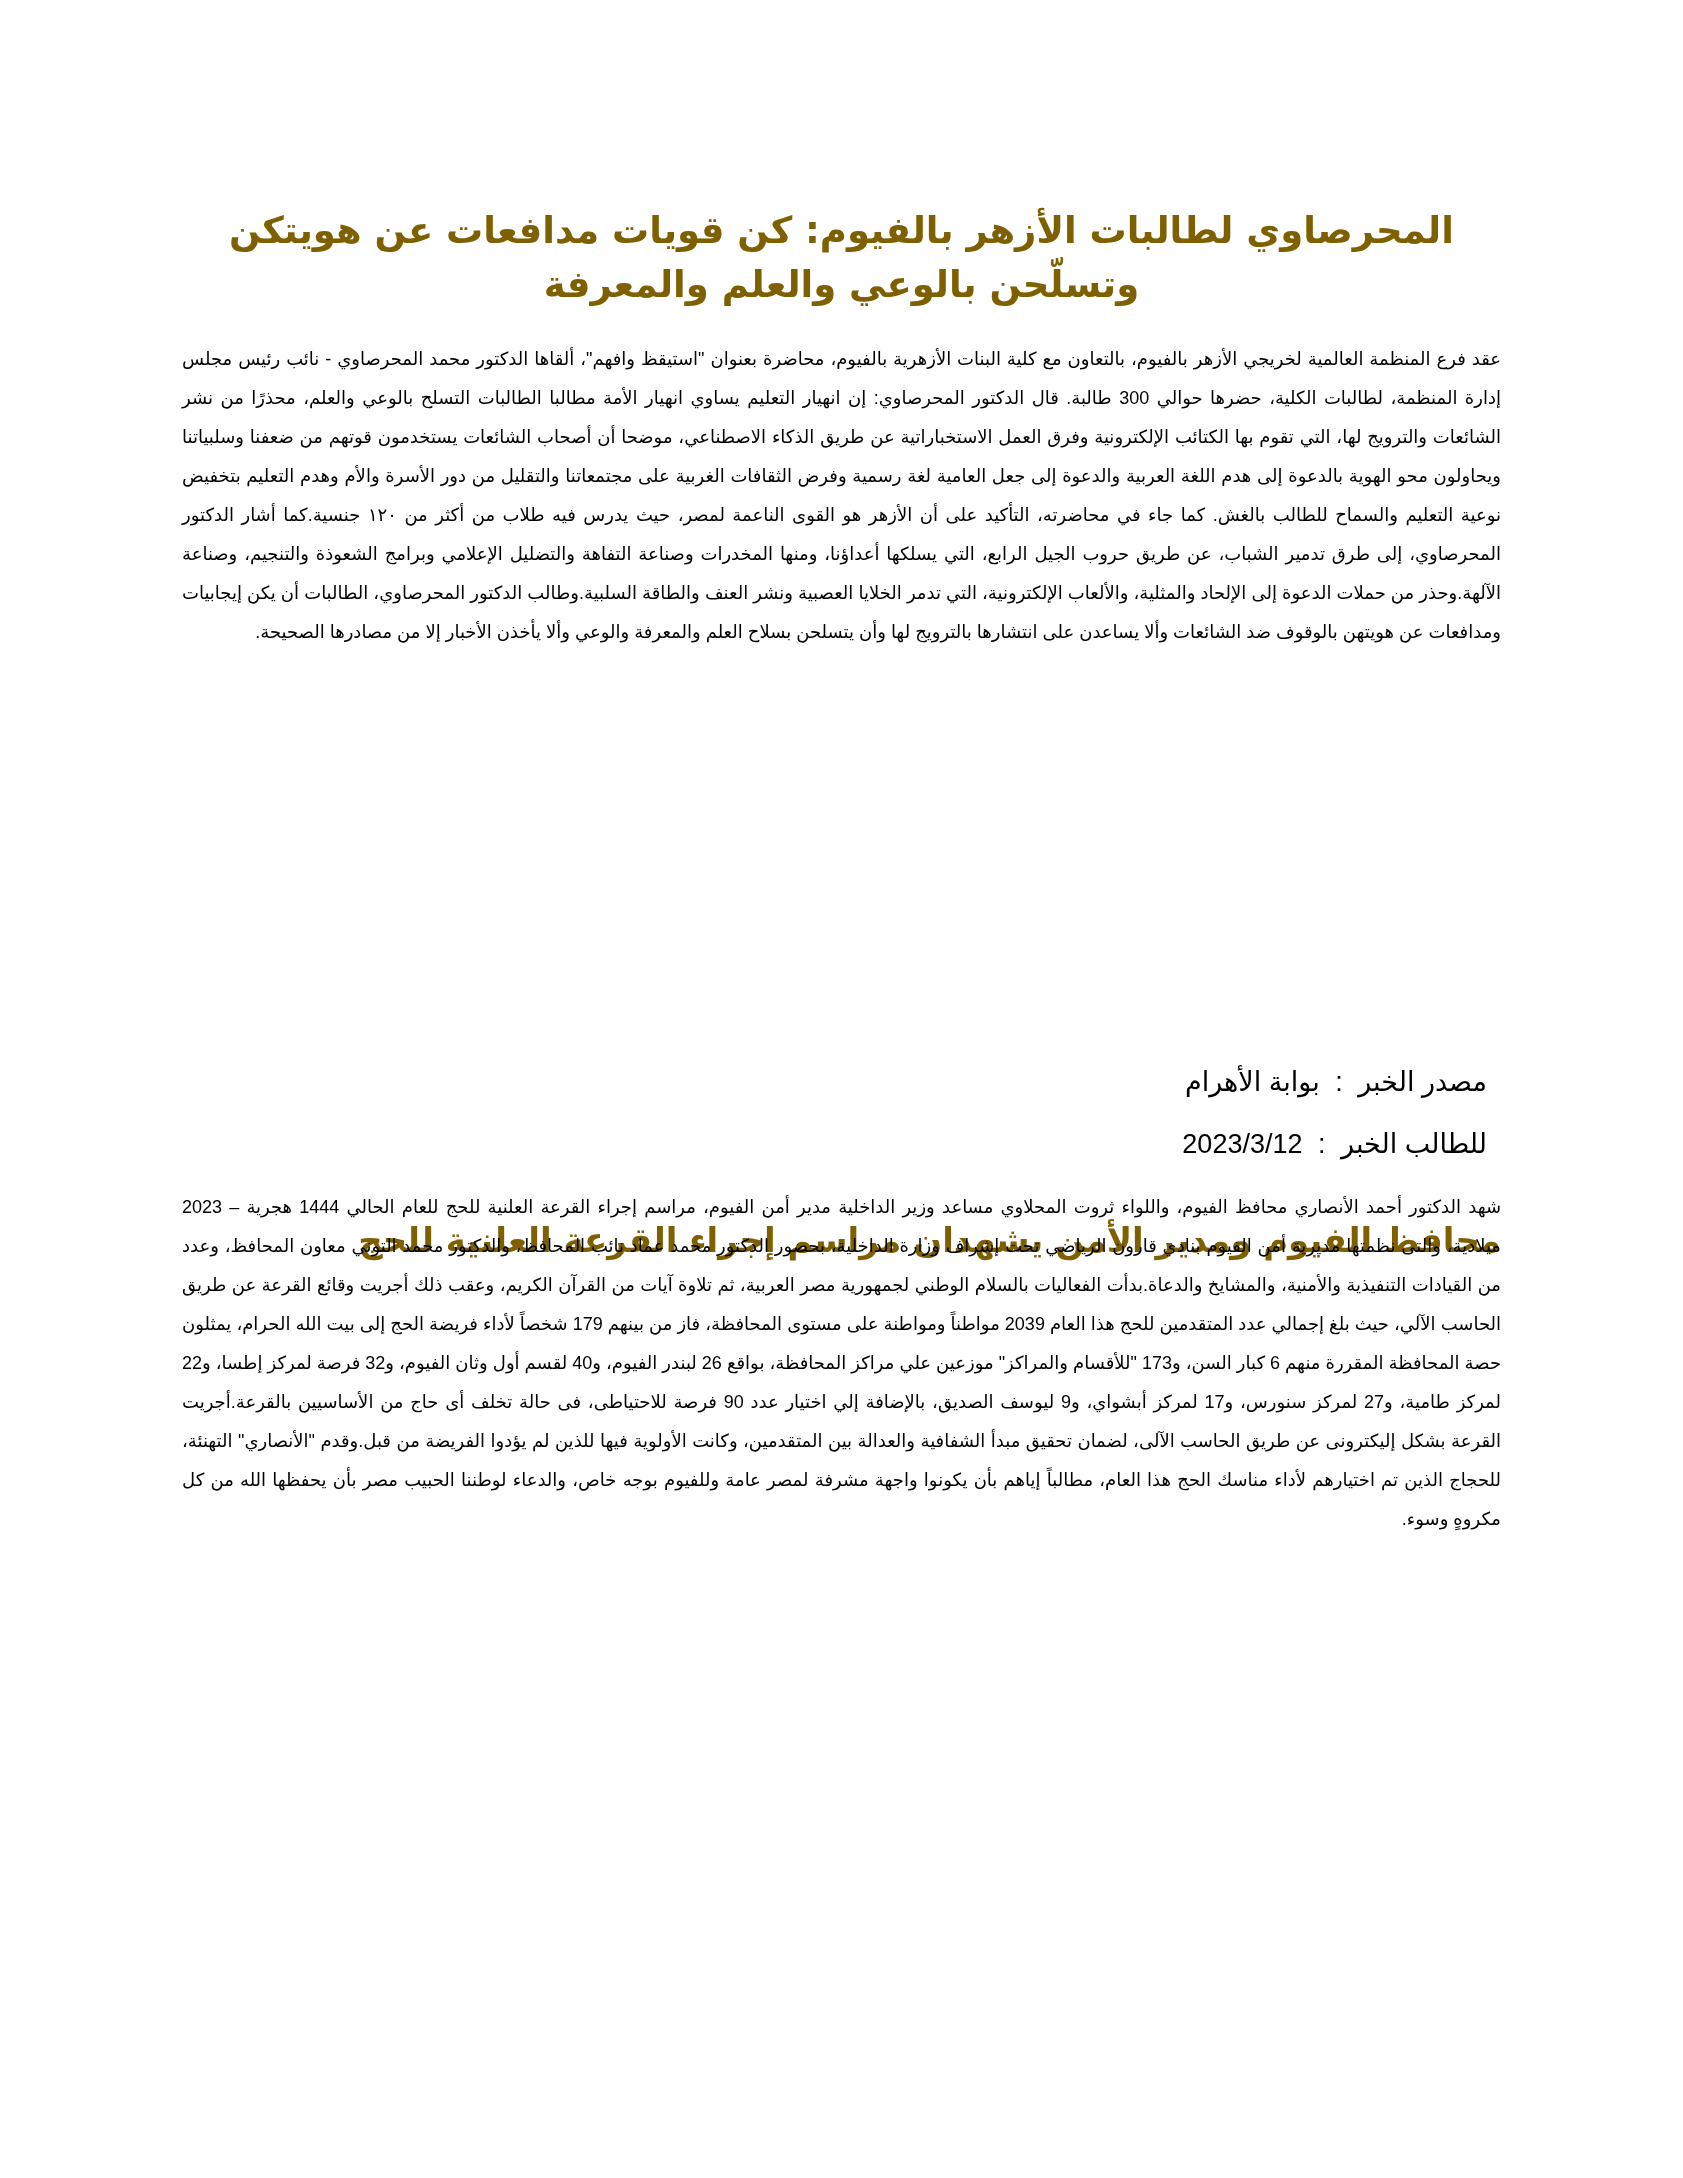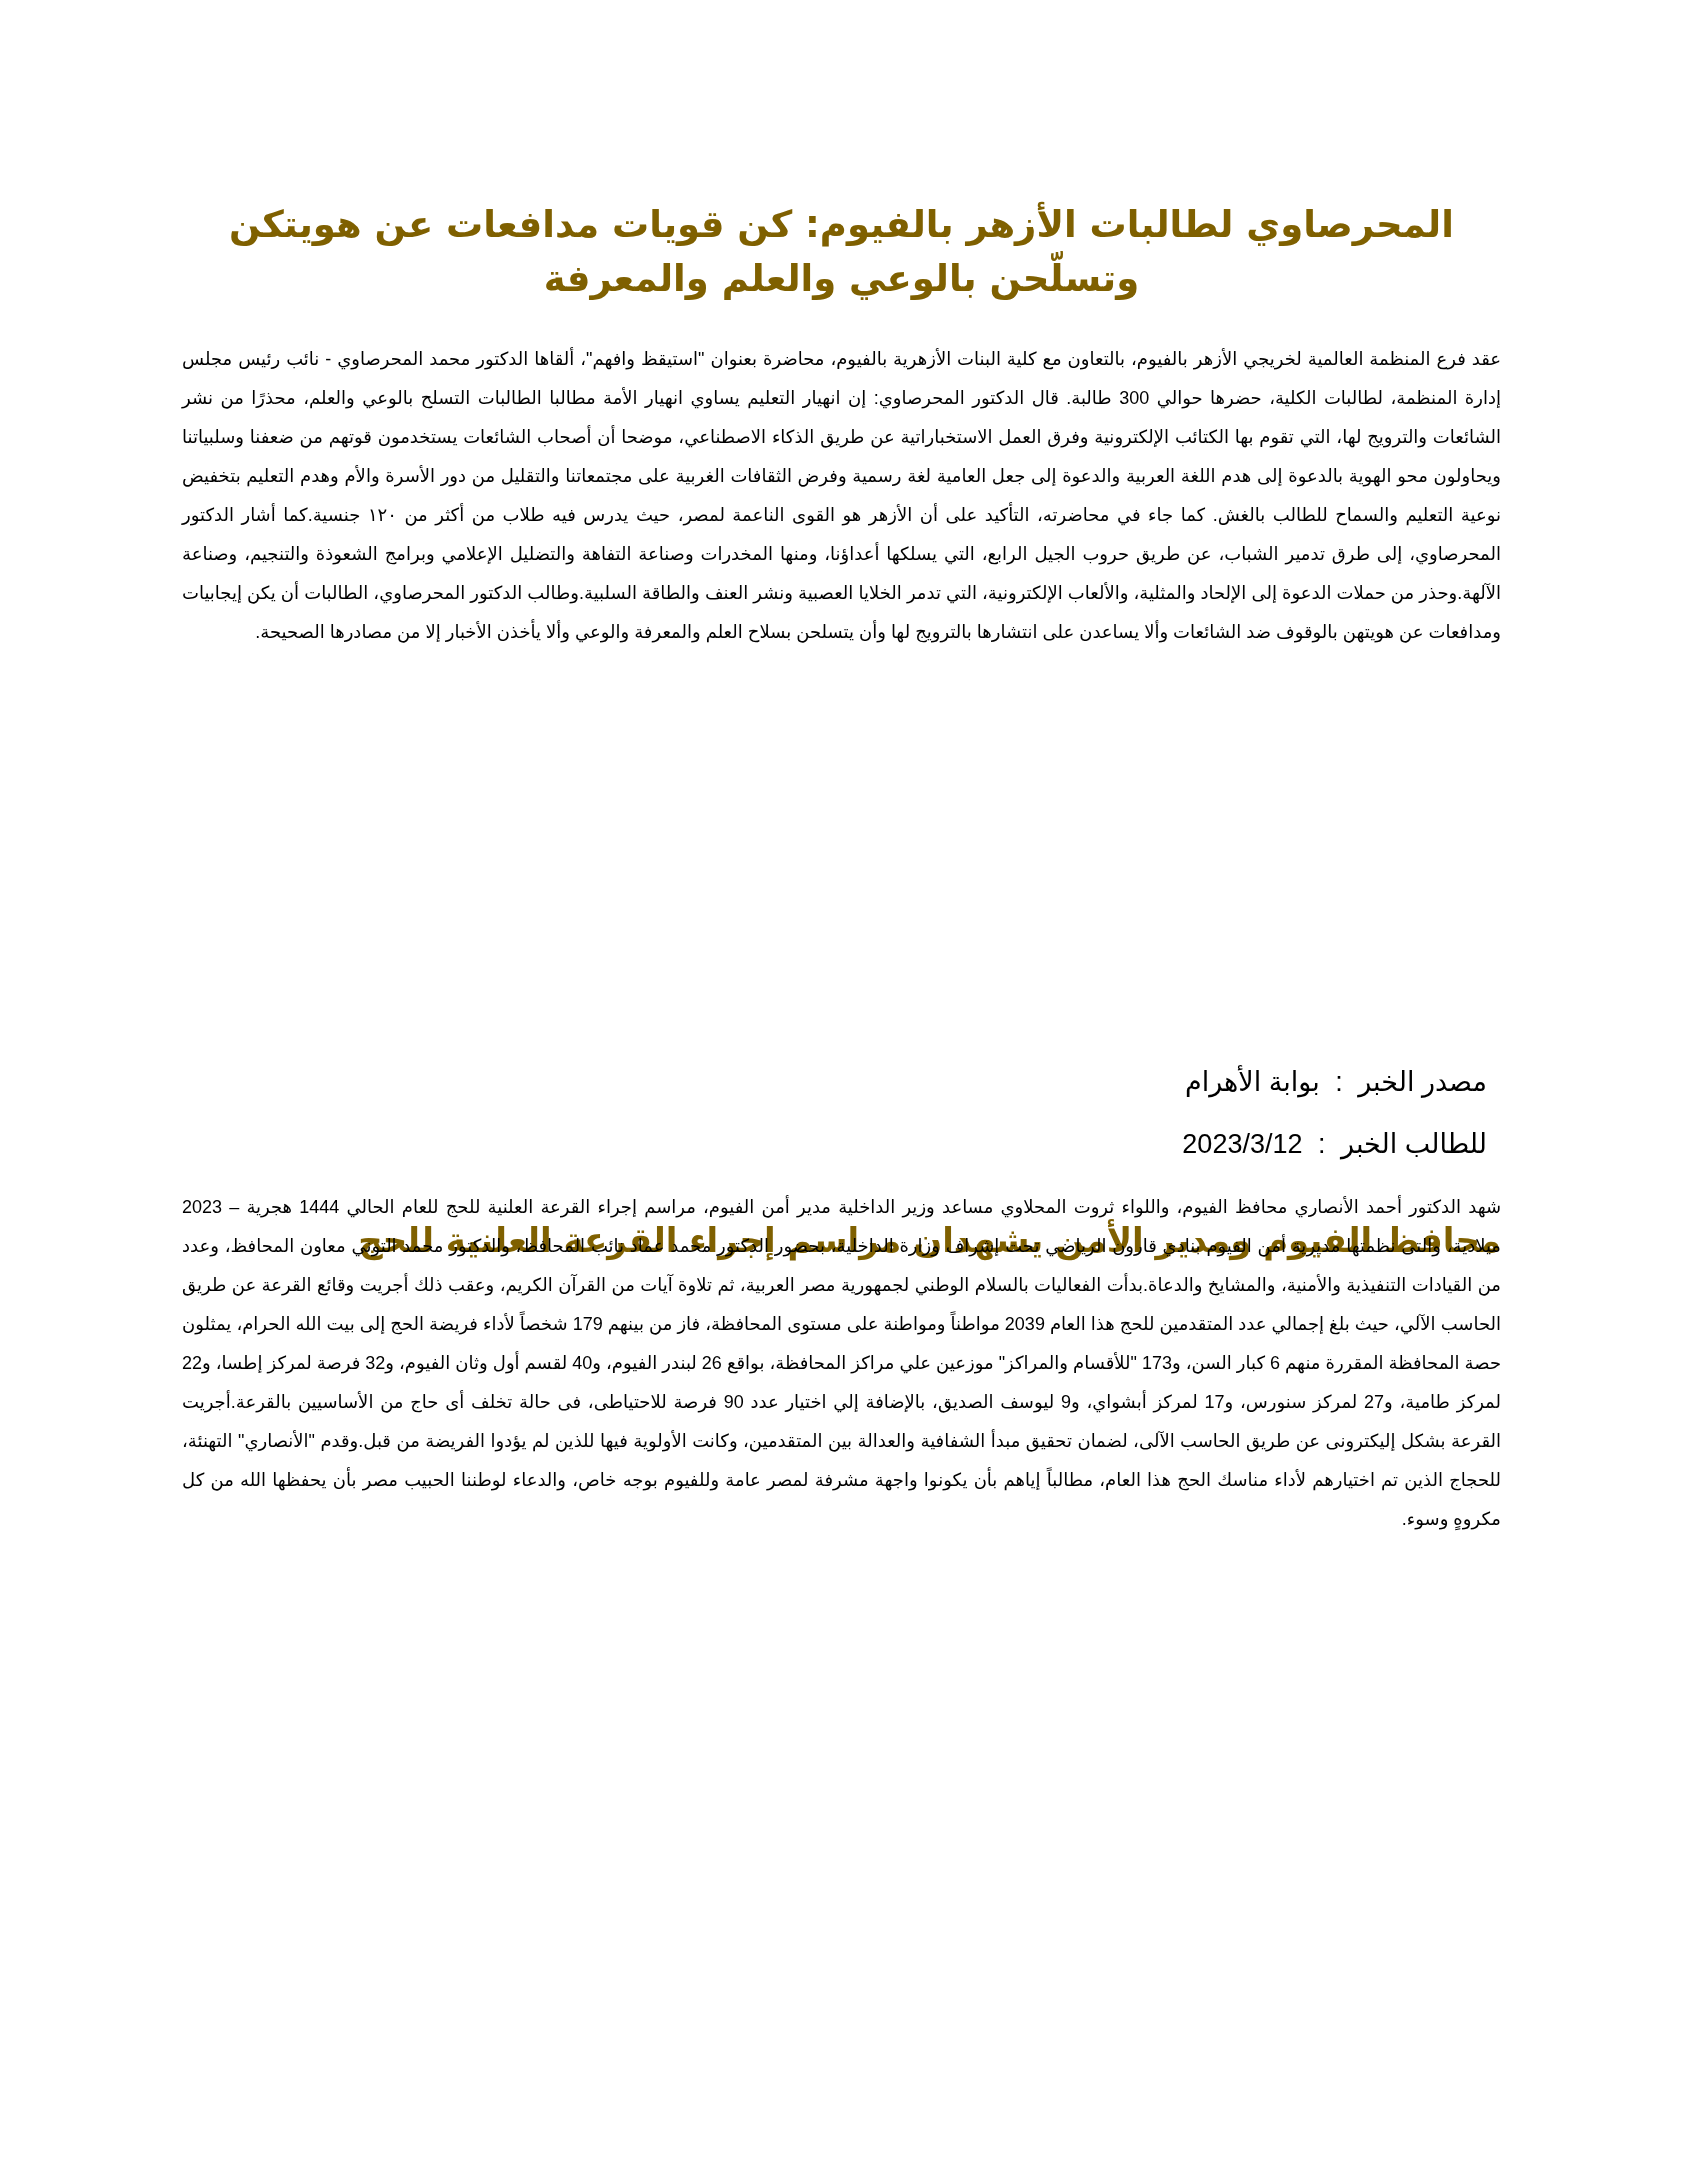--- a/index.html
+++ b/index.html
@@ -25,21 +25,21 @@
     .headline {
       font-family: "DejaVu Sans", "Liberation Sans", sans-serif;
       font-weight: bold;
       color: #7f6000;
       text-align: center;
       margin: 0;
       line-height: 1.45;
     }
     .headline-1 {
       position: absolute;
-      top: 198px;
+      top: 204px;
       left: 0;
       width: 1319px;
       font-size: 37px;
     }
     .headline-2 {
       position: absolute;
       top: 1216px;
       left: 0;
       width: 1319px;
       font-size: 34px;

